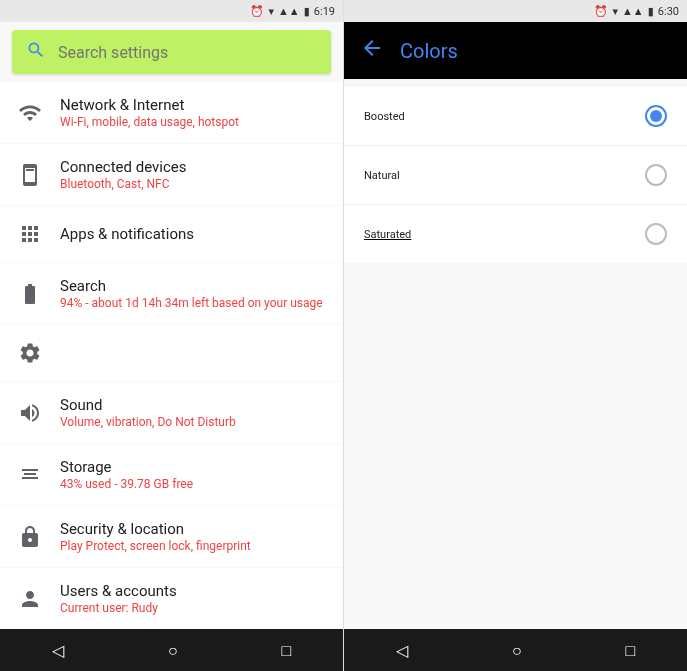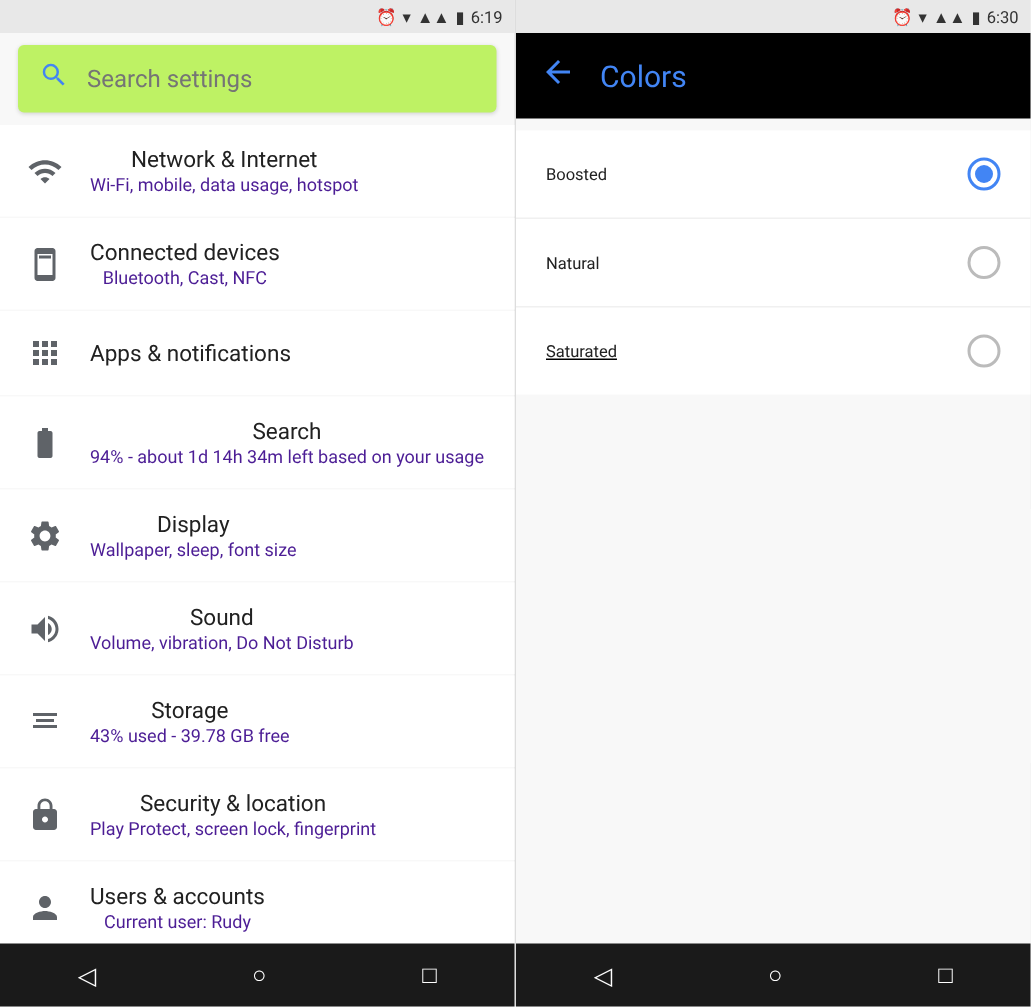--- a/index.html
+++ b/index.html
@@ -57,21 +57,20 @@
     }
 
     .search-text {
       font-size: 16px;
       color: #757575;
     }
 
     .settings-list {
       flex: 1;
       overflow-y: auto;
-      text-align: center;
     }
 
     .settings-item {
       display: flex;
       align-items: center;
       padding: 14px 16px;
       gap: 16px;
       cursor: pointer;
       background: white;
       margin-bottom: 1px;
@@ -98,21 +97,21 @@
     }
 
     .settings-title {
       font-size: 15px;
       color: #212121;
       font-weight: 400;
     }
 
     .settings-subtitle {
       font-size: 12px;
-      color: #4c1d95;
+      color: #ef4444;
       margin-top: 1px;
     }
 
     .nav-bar {
       height: 42px;
       background: #1a1a1a;
       display: flex;
       align-items: center;
       justify-content: space-around;
     }
@@ -294,24 +293,20 @@
           <span class="settings-subtitle">94% - about 1d 14h 34m left based on your usage</span>
         </div>
       </div>
 
       <div class="settings-item">
         <div class="settings-icon">
           <svg viewBox="0 0 24 24">
               <path d="M19.14 12.94c.04-.3.06-.61.06-.94 0-.32-.02-.64-.07-.94l2.03-1.58c.18-.14.23-.41.12-.61l-1.92-3.32c-.12-.22-.37-.29-.59-.22l-2.39.96c-.5-.38-1.03-.7-1.62-.94l-.36-2.54c-.04-.24-.24-.41-.48-.41h-3.84c-.24 0-.43.17-.47.41l-.36 2.54c-.59.24-1.13.57-1.62.94l-2.39-.96c-.22-.08-.47 0-.59.22L2.74 8.87c-.12.21-.08.47.12.61l2.03 1.58c-.05.3-.09.63-.09.94s.02.64.07.94l-2.03 1.58c-.18.14-.23.41-.12.61l1.92 3.32c.12.22.37.29.59.22l2.39-.96c.5.38 1.03.7 1.62.94l.36 2.54c.05.24.24.41.48.41h3.84c.24 0 .44-.17.47-.41l.36-2.54c.59-.24 1.13-.56 1.62-.94l2.39.96c.22.08.47 0 .59-.22l1.92-3.32c.12-.22.07-.47-.12-.61l-2.01-1.58zM12 15.6c-1.98 0-3.6-1.62-3.6-3.6s1.62-3.6 3.6-3.6 3.6 1.62 3.6 3.6-1.62 3.6-3.6 3.6z"></path>
             </svg>
         </div>
-        <div class="settings-text">
-          <span class="settings-title">Display</span>
-          <span class="settings-subtitle">Wallpaper, sleep, font size</span>
-        </div>
       </div>
 
       <div class="settings-item">
         <div class="settings-icon">
           <svg viewBox="0 0 24 24">
               <path d="M3 9v6h4l5 5V4L7 9H3zm13.5 3c0-1.77-1.02-3.29-2.5-4.03v8.05c1.48-.73 2.5-2.25 2.5-4.02zM14 3.23v2.06c2.89.86 5 3.54 5 6.71s-2.11 5.85-5 6.71v2.06c4.01-.91 7-4.49 7-8.77s-2.99-7.86-7-8.77z"></path>
             </svg>
         </div>
         <div class="settings-text">
           <span class="settings-title">Sound</span>

